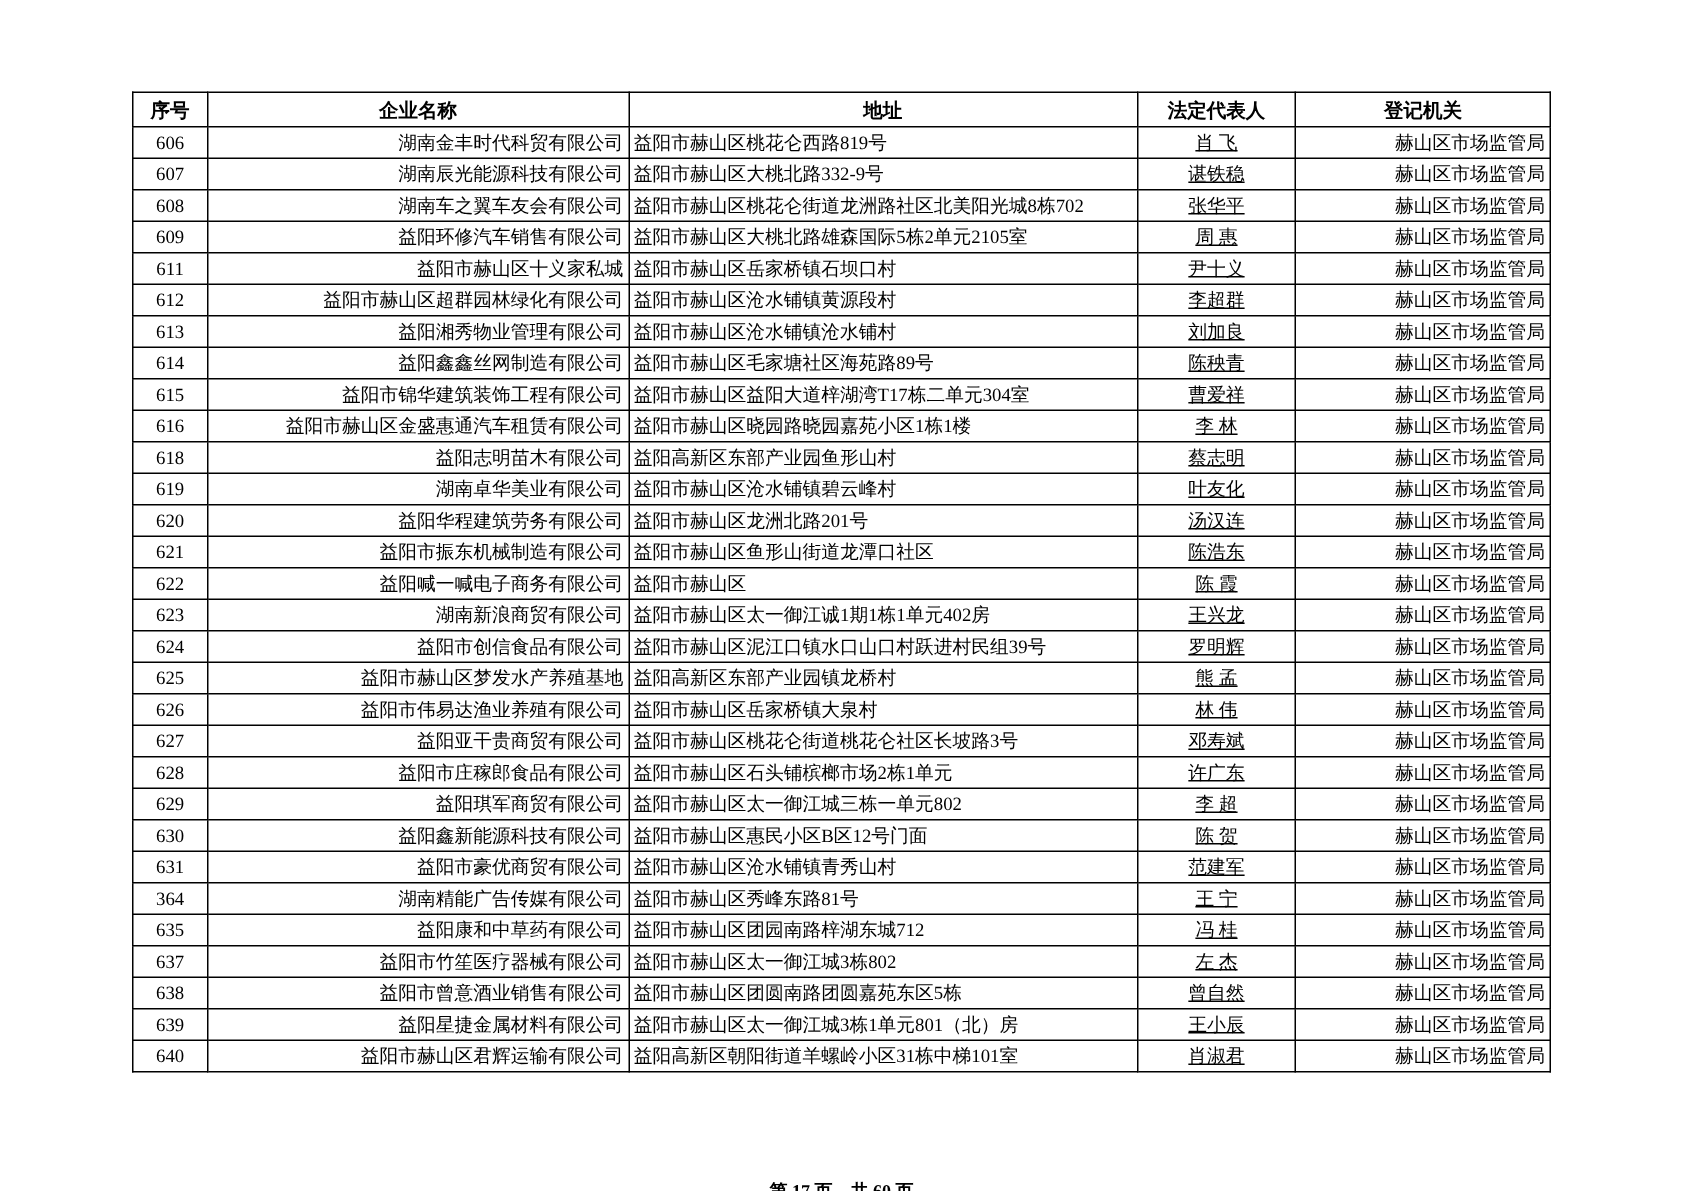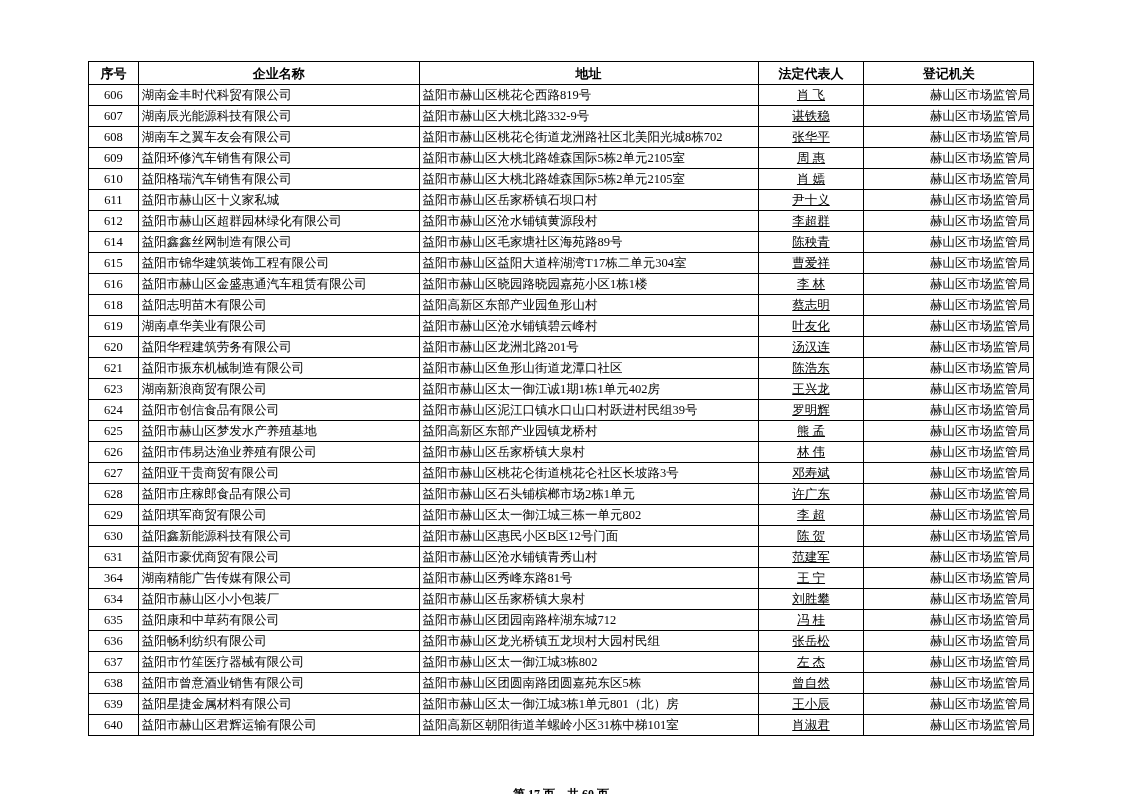--- a/index.html
+++ b/index.html
@@ -47,21 +47,21 @@
     font-size: 13px;
     height: 22px;
   }
   col.c-seq { width: 47px; }
   col.c-name { width: 265px; }
   col.c-addr { width: 320px; }
   col.c-rep { width: 100px; }
   col.c-org { width: 160px; }
 
   td.seq { text-align: center; }
-  td.name { text-align: left; }
+  td.name { text-align: right; }
   td.addr { text-align: left; }
   td.rep { text-align: center; letter-spacing: 0; text-decoration: underline; }
   td.org { text-align: right; }
 
   .footer {
     position: absolute;
     left: 0;
     right: 0;
     top: 770px;
     text-align: center;
@@ -115,41 +115,41 @@
           <td class="org">赫山区市场监管局</td>
         </tr>
         <tr>
           <td class="seq">609</td>
           <td class="name">益阳环修汽车销售有限公司</td>
           <td class="addr">益阳市赫山区大桃北路雄森国际5栋2单元2105室</td>
           <td class="rep">周  惠</td>
           <td class="org">赫山区市场监管局</td>
         </tr>
         <tr>
-          <td class="seq">610</td>
-          <td class="name">益阳格瑞汽车销售有限公司</td>
-          <td class="addr">益阳市赫山区大桃北路雄森国际5栋2单元2105室</td>
-          <td class="rep">肖  嫣</td>
-          <td class="org">赫山区市场监管局</td>
-        </tr>
-        <tr>
           <td class="seq">611</td>
           <td class="name">益阳市赫山区十义家私城</td>
           <td class="addr">益阳市赫山区岳家桥镇石坝口村</td>
           <td class="rep">尹十义</td>
           <td class="org">赫山区市场监管局</td>
         </tr>
         <tr>
           <td class="seq">612</td>
           <td class="name">益阳市赫山区超群园林绿化有限公司</td>
           <td class="addr">益阳市赫山区沧水铺镇黄源段村</td>
           <td class="rep">李超群</td>
           <td class="org">赫山区市场监管局</td>
         </tr>
         <tr>
+          <td class="seq">613</td>
+          <td class="name">益阳湘秀物业管理有限公司</td>
+          <td class="addr">益阳市赫山区沧水铺镇沧水铺村</td>
+          <td class="rep">刘加良</td>
+          <td class="org">赫山区市场监管局</td>
+        </tr>
+        <tr>
           <td class="seq">614</td>
           <td class="name">益阳鑫鑫丝网制造有限公司</td>
           <td class="addr">益阳市赫山区毛家塘社区海苑路89号</td>
           <td class="rep">陈秧青</td>
           <td class="org">赫山区市场监管局</td>
         </tr>
         <tr>
           <td class="seq">615</td>
           <td class="name">益阳市锦华建筑装饰工程有限公司</td>
           <td class="addr">益阳市赫山区益阳大道梓湖湾T17栋二单元304室</td>
@@ -185,20 +185,27 @@
           <td class="org">赫山区市场监管局</td>
         </tr>
         <tr>
           <td class="seq">621</td>
           <td class="name">益阳市振东机械制造有限公司</td>
           <td class="addr">益阳市赫山区鱼形山街道龙潭口社区</td>
           <td class="rep">陈浩东</td>
           <td class="org">赫山区市场监管局</td>
         </tr>
         <tr>
+          <td class="seq">622</td>
+          <td class="name">益阳喊一喊电子商务有限公司</td>
+          <td class="addr">益阳市赫山区</td>
+          <td class="rep">陈  霞</td>
+          <td class="org">赫山区市场监管局</td>
+        </tr>
+        <tr>
           <td class="seq">623</td>
           <td class="name">湖南新浪商贸有限公司</td>
           <td class="addr">益阳市赫山区太一御江诚1期1栋1单元402房</td>
           <td class="rep">王兴龙</td>
           <td class="org">赫山区市场监管局</td>
         </tr>
         <tr>
           <td class="seq">624</td>
           <td class="name">益阳市创信食品有限公司</td>
           <td class="addr">益阳市赫山区泥江口镇水口山口村跃进村民组39号</td>
@@ -255,41 +262,27 @@
           <td class="org">赫山区市场监管局</td>
         </tr>
         <tr>
           <td class="seq">364</td>
           <td class="name">湖南精能广告传媒有限公司</td>
           <td class="addr">益阳市赫山区秀峰东路81号</td>
           <td class="rep">王  宁</td>
           <td class="org">赫山区市场监管局</td>
         </tr>
         <tr>
-          <td class="seq">634</td>
-          <td class="name">益阳市赫山区小小包装厂</td>
-          <td class="addr">益阳市赫山区岳家桥镇大泉村</td>
-          <td class="rep">刘胜攀</td>
-          <td class="org">赫山区市场监管局</td>
-        </tr>
-        <tr>
           <td class="seq">635</td>
           <td class="name">益阳康和中草药有限公司</td>
           <td class="addr">益阳市赫山区团园南路梓湖东城712</td>
           <td class="rep">冯  桂</td>
           <td class="org">赫山区市场监管局</td>
         </tr>
         <tr>
-          <td class="seq">636</td>
-          <td class="name">益阳畅利纺织有限公司</td>
-          <td class="addr">益阳市赫山区龙光桥镇五龙坝村大园村民组</td>
-          <td class="rep">张岳松</td>
-          <td class="org">赫山区市场监管局</td>
-        </tr>
-        <tr>
           <td class="seq">637</td>
           <td class="name">益阳市竹笙医疗器械有限公司</td>
           <td class="addr">益阳市赫山区太一御江城3栋802</td>
           <td class="rep">左  杰</td>
           <td class="org">赫山区市场监管局</td>
         </tr>
         <tr>
           <td class="seq">638</td>
           <td class="name">益阳市曾意酒业销售有限公司</td>
           <td class="addr">益阳市赫山区团圆南路团圆嘉苑东区5栋</td>

